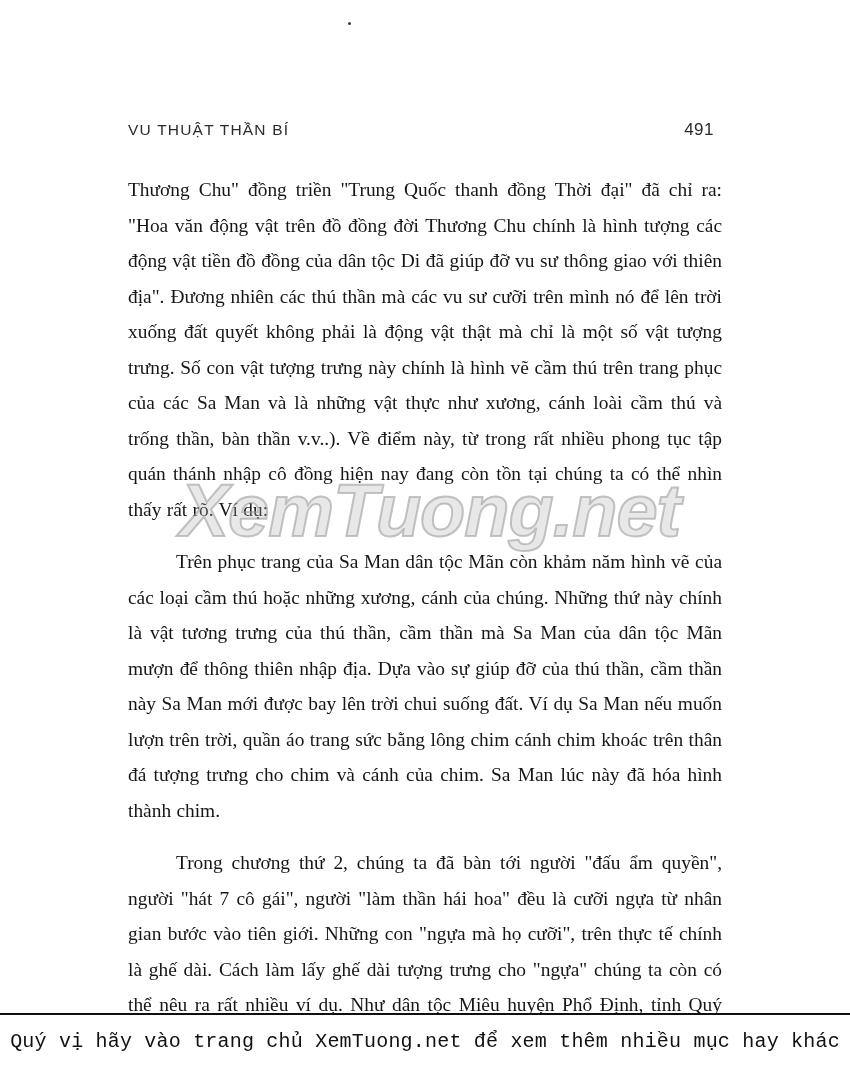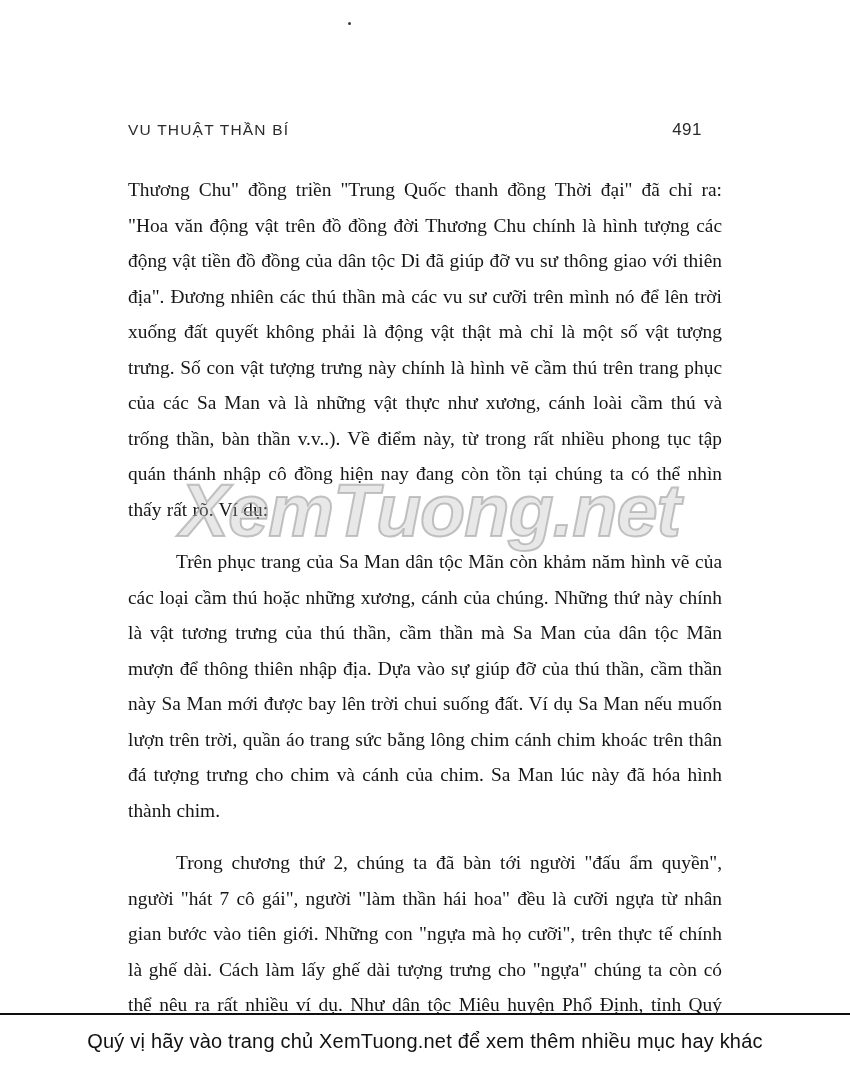--- a/index.html
+++ b/index.html
@@ -44,21 +44,21 @@
     font-family: "Liberation Sans", sans-serif;
     font-size: 15.5px;
     letter-spacing: 1.2px;
     color: #2b2b2b;
   }
   .page-number {
     font-family: "Liberation Sans", sans-serif;
     font-size: 17px;
     color: #2b2b2b;
     letter-spacing: 0.5px;
-    margin-right: 20px;
+    margin-right: 8px;
   }
   .body-text {
     position: absolute;
     top: 172px;
     left: 128px;
     width: 594px;
   }
   .body-text p {
     margin: 0 0 17px 0;
     font-size: 19.4px;
@@ -104,21 +104,21 @@
     bottom: 0;
     width: 850px;
     height: 52px;
     border-top: 2px solid #0f0f0f;
     background: #ffffff;
     display: flex;
     align-items: center;
     justify-content: center;
   }
   .footer-text {
-    font-family: Liberation Sans, sans-serif;
+    font-family: Liberation Mono, monospace;
     font-size: 20px;
     color: #111111;
     letter-spacing: 0.2px;
   }
 </style>
 </head>
 <body>
 
 <div class="page">
 

